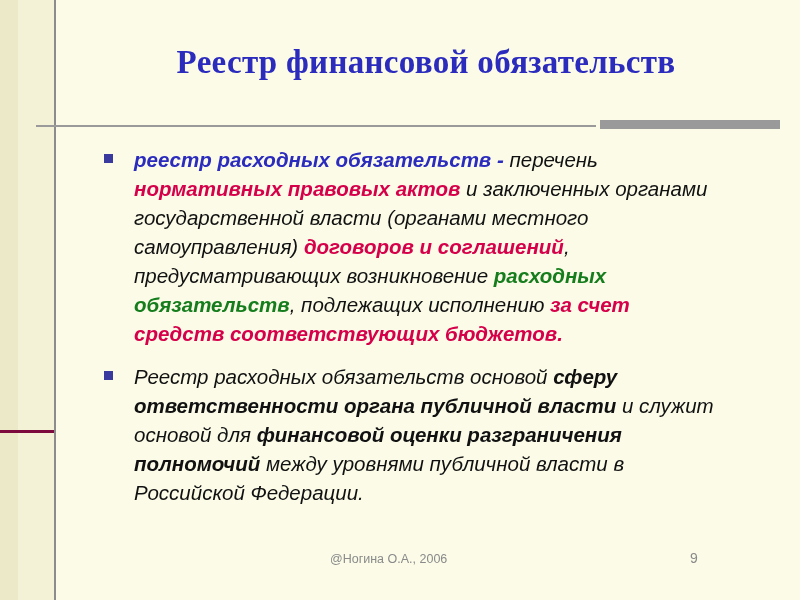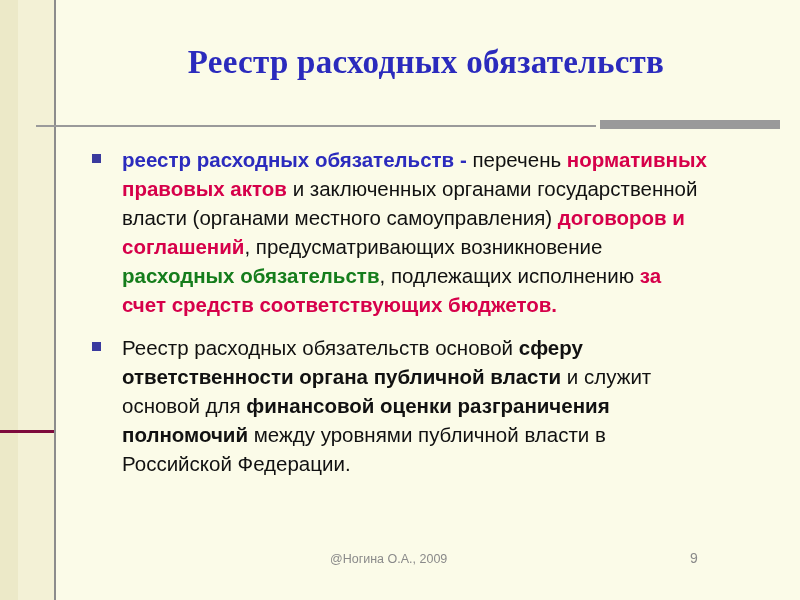--- a/index.html
+++ b/index.html
@@ -75,23 +75,24 @@
   .title-rule-thick {
     position: absolute;
     left: 600px;
     top: 120px;
     width: 180px;
     height: 9px;
     background: #9a9a9a;
   }
   .content {
     position: absolute;
-    left: 88px;
+    left: 100px;
     top: 145px;
     width: 620px;
+    font-style: italic;
   }
   .bullet-row {
     position: relative;
     padding-left: 34px;
     margin-bottom: 14px;
   }
   .bullet-marker {
     position: absolute;
     left: 4px;
     top: 9px;
@@ -128,31 +129,31 @@
 </head>
 <body>
 
 <div class="slide">
 
   <div class="left-band-outer"></div>
   <div class="left-band-inner"></div>
   <div class="left-line"></div>
   <div class="left-accent"></div>
 
-  <div class="title">Реестр расходных обязательств</div>
+  <div class="title">Реестр финансовой обязательств</div>
   <div class="title-rule"></div>
   <div class="title-rule-thick"></div>
 
   <div class="content">
     <div class="bullet-row">
       <span class="bullet-marker"></span>
       <div class="para" id="bullet-0"><span class="blue">реестр расходных обязательств - </span><span>перечень </span><span class="red">нормативных правовых актов </span><span>и заключенных органами государственной власти (органами местного самоуправления) </span><span class="red">договоров и соглашений</span><span>, предусматривающих возникновение </span><span class="green">расходных обязательств</span><span>, подлежащих исполнению </span><span class="red">за счет средств соответствующих бюджетов.</span></div>
     </div>
     <div class="bullet-row">
       <span class="bullet-marker"></span>
       <div class="para" id="bullet-1"><span>Реестр расходных обязательств основой </span><span class="b">сферу ответственности органа публичной власти</span><span> и служит основой для </span><span class="b">финансовой оценки разграничения полномочий</span><span> между уровнями публичной власти в Российской Федерации.</span></div>
     </div>
   </div>
 
-  <div class="footer-author">@Ногина О.А., 2009</div>
+  <div class="footer-author">@Ногина О.А., 2006</div>
   <div class="footer-page">9</div>
 
 </div>
 
 </body></html>

